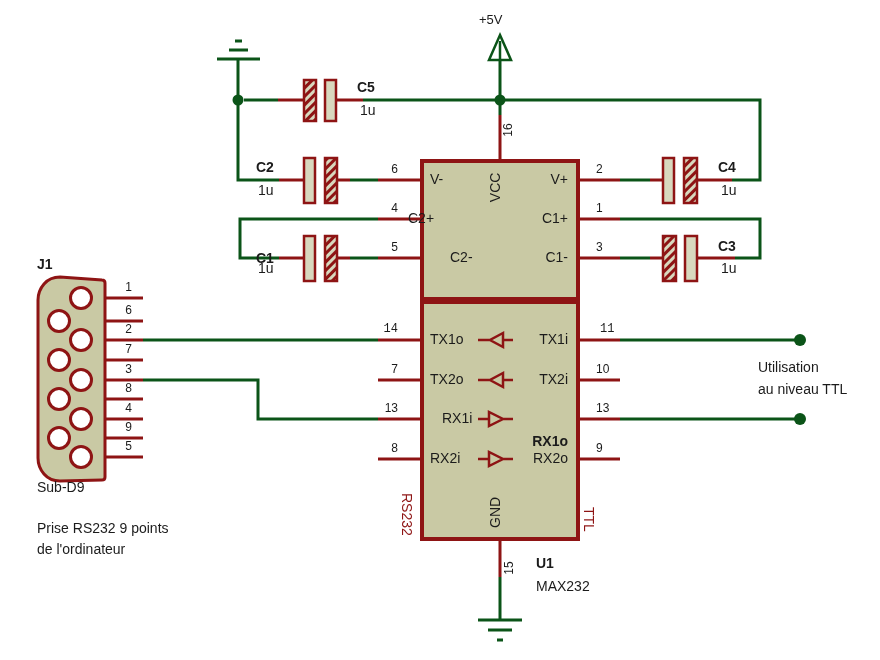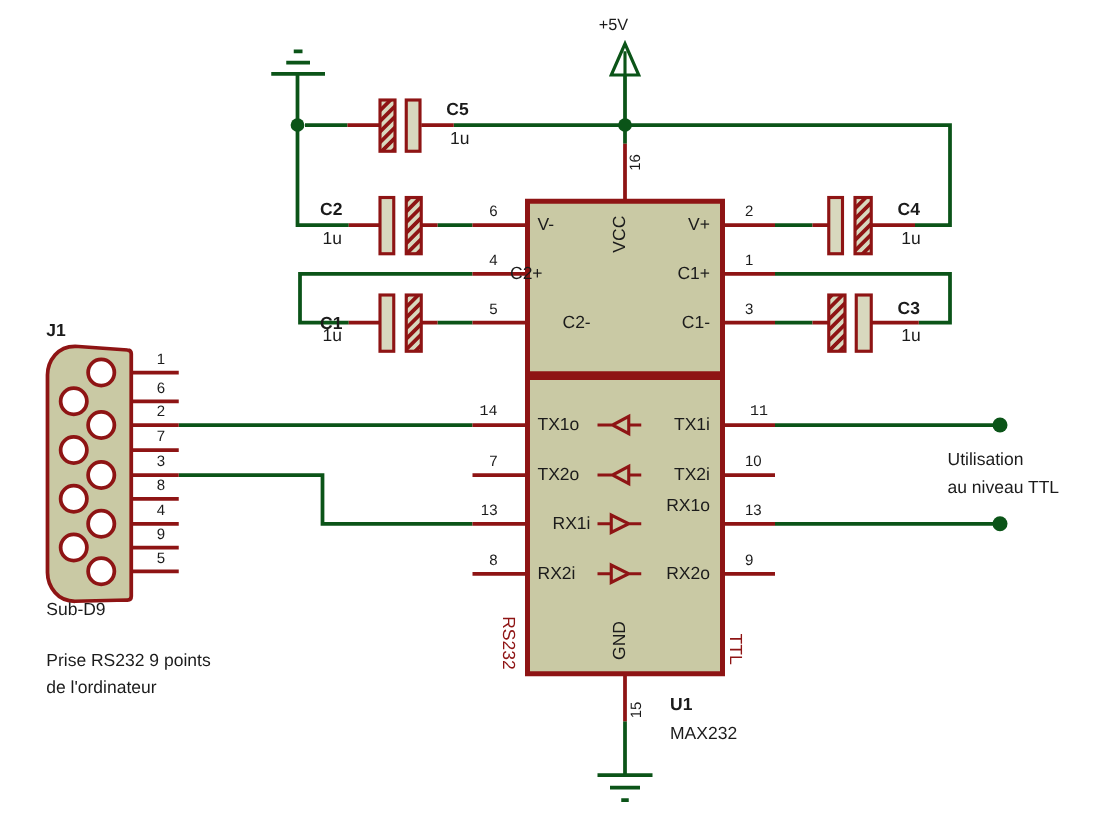--- a/index.html
+++ b/index.html
@@ -167,21 +167,21 @@
   <div class="lbl" style="left:430px;top:332px;">TX1o</div>
   <div class="lbl" style="left:430px;top:372px;">TX2o</div>
   <div class="lbl" style="left:442px;top:411px;">RX1i</div>
   <div class="lbl" style="left:430px;top:451px;">RX2i</div>
 
   <div class="lbl ra" style="left:503px;top:172px;width:65px;">V+</div>
   <div class="lbl ra" style="left:503px;top:211px;width:65px;">C1+</div>
   <div class="lbl ra" style="left:503px;top:250px;width:65px;">C1-</div>
   <div class="lbl ra" style="left:503px;top:332px;width:65px;">TX1i</div>
   <div class="lbl ra" style="left:503px;top:372px;width:65px;">TX2i</div>
-  <div class="lbl ra" style="left:503px;top:397px;width:65px;">RX1o</div>
+  <div class="lbl ra" style="left:503px;top:434px;width:65px;font-weight:bold;">RX1o</div>
   <div class="lbl ra" style="left:503px;top:451px;width:65px;text-align:right;">RX2o</div>
 
   <div class="lbl pin ra" style="left:356px;top:163px;width:42px;">6</div>
   <div class="lbl pin ra" style="left:356px;top:202px;width:42px;">4</div>
   <div class="lbl pin ra" style="left:356px;top:241px;width:42px;">5</div>
   <div class="lbl pin ra" style="left:356px;top:323px;width:42px;font-family:Liberation Mono, monospace;">14</div>
   <div class="lbl pin ra" style="left:356px;top:363px;width:42px;">7</div>
   <div class="lbl pin ra" style="left:356px;top:402px;width:42px;">13</div>
   <div class="lbl pin ra" style="left:356px;top:442px;width:42px;">8</div>
 

